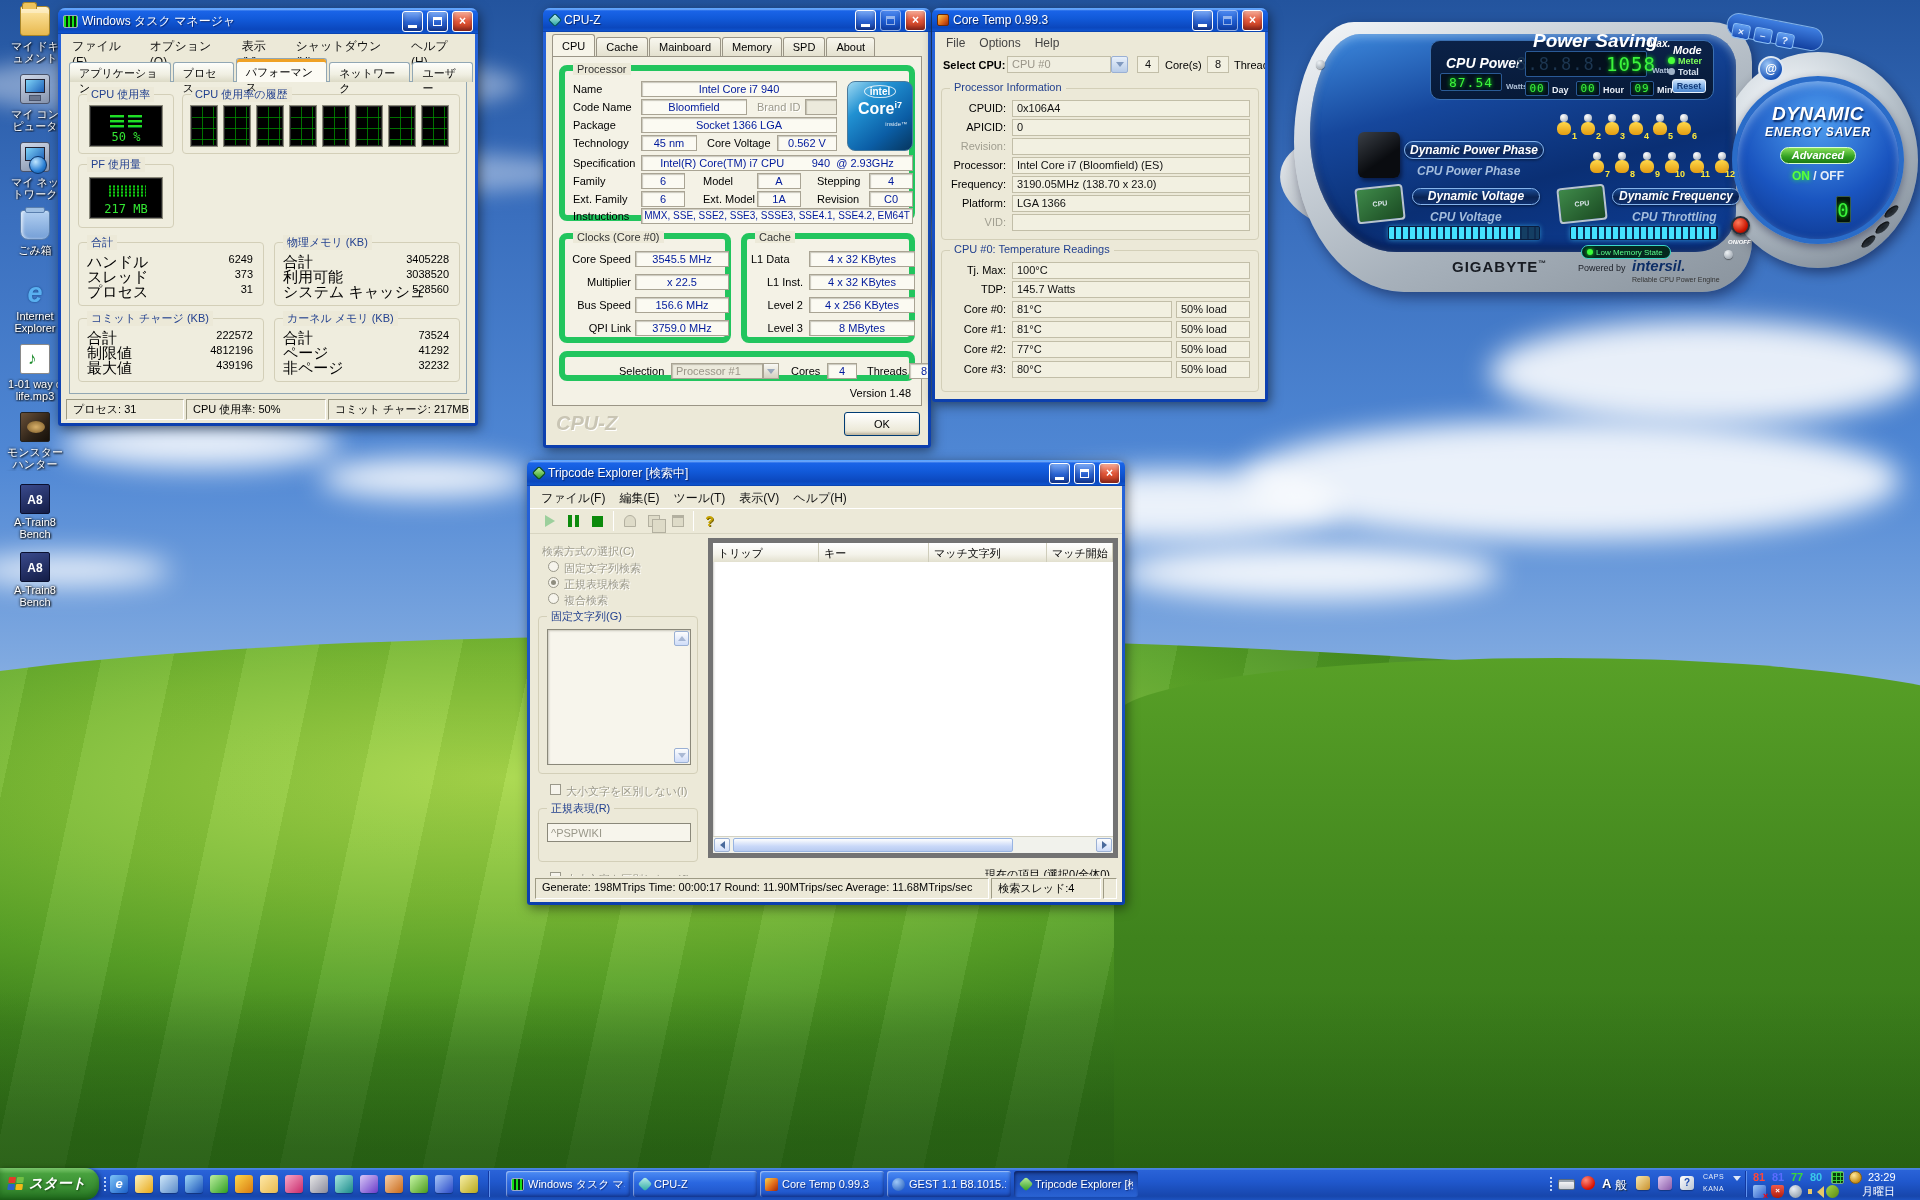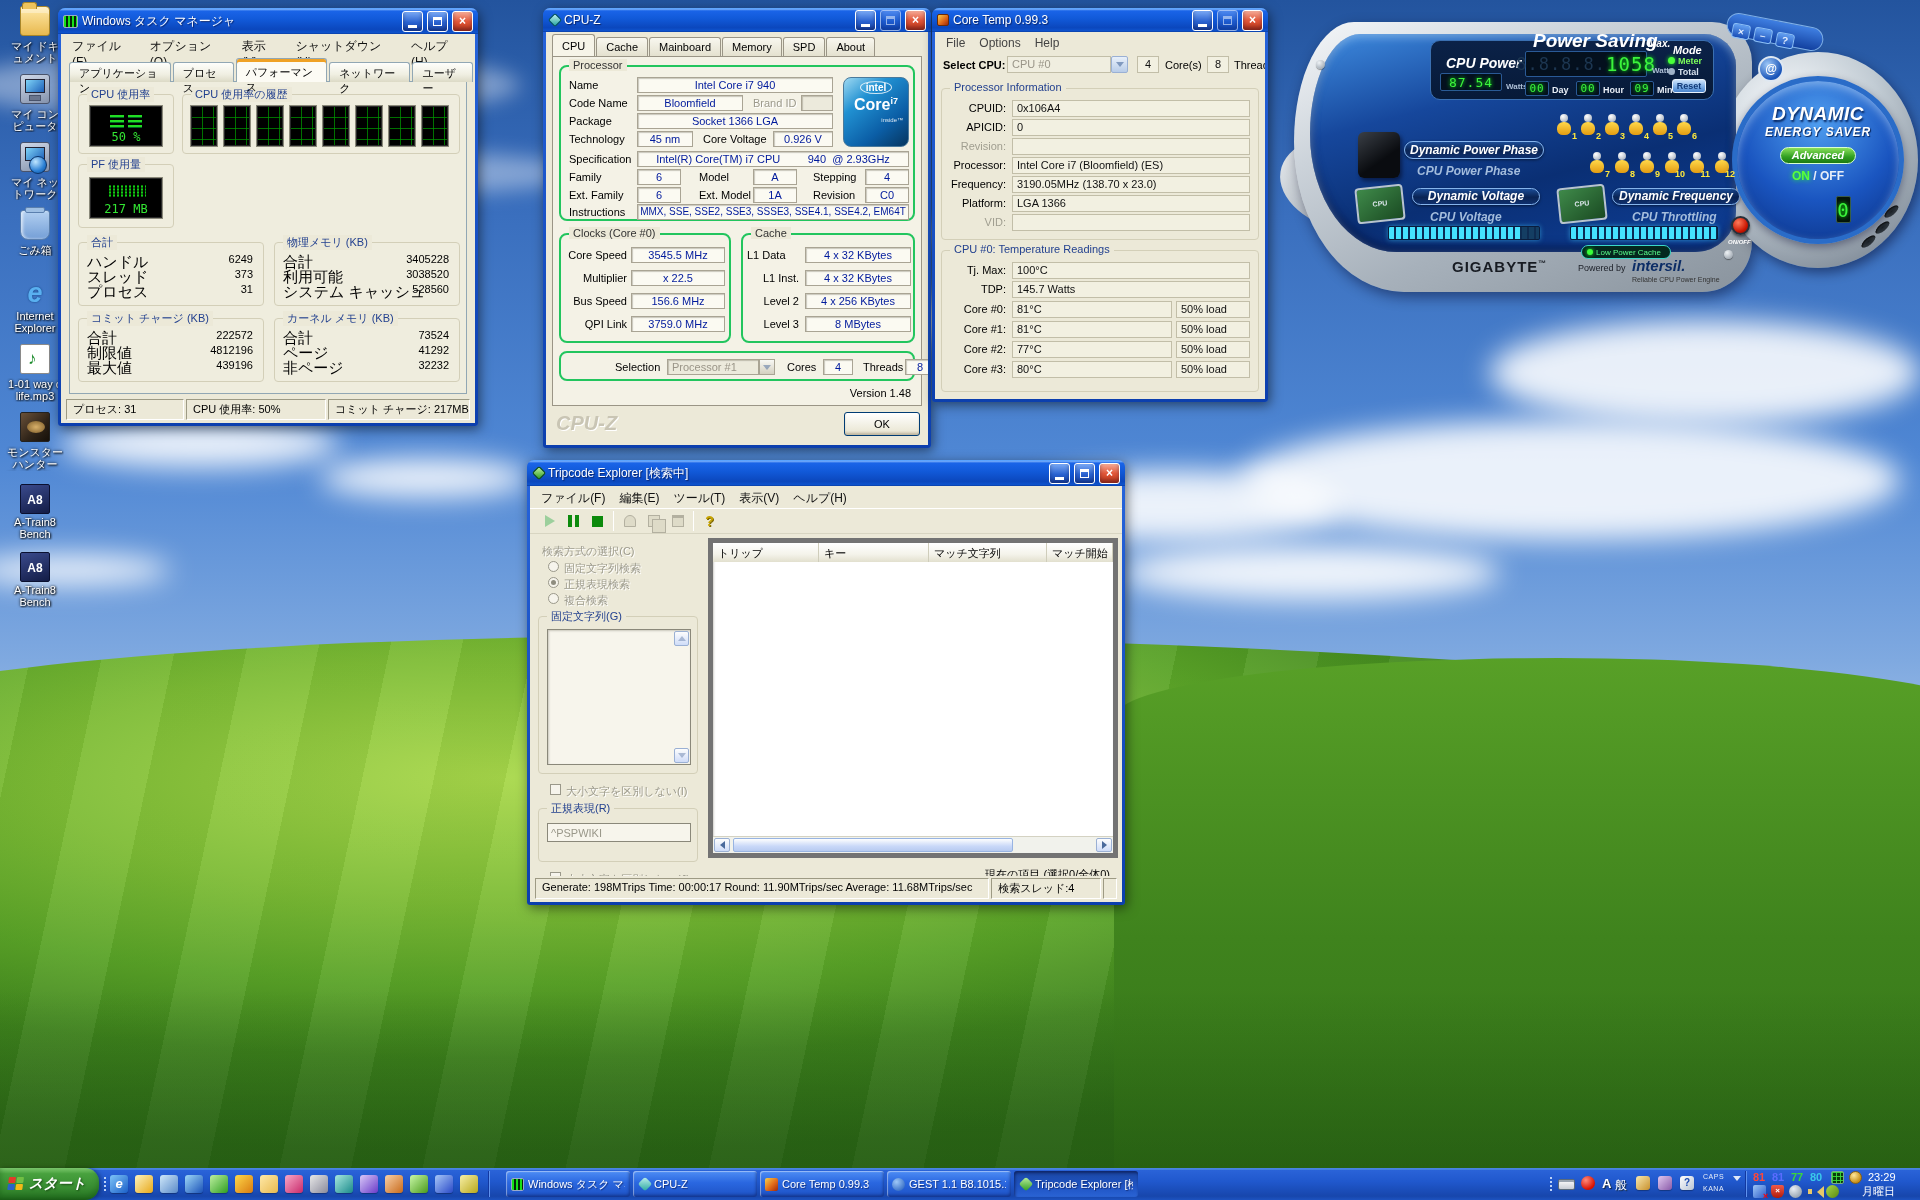--- a/index.html
+++ b/index.html
@@ -52,21 +52,21 @@
 .blackbox{position:absolute;background:#000;border:1px solid #8a897a;box-shadow:inset 0 0 0 1px #2a2a2a}
 .gridbg{background-image:linear-gradient(rgba(0,150,0,.75) 1px,transparent 1px),linear-gradient(90deg,rgba(0,150,0,.75) 1px,transparent 1px);background-size:11px 11px}
 .ledtxt{position:absolute;left:0;right:0;bottom:2px;text-align:center;color:#33e633;font-family:"DejaVu Sans Mono",monospace;font-size:12px}
 .sbar{position:absolute;left:3px;right:3px;bottom:3px;height:23px;background:#ece9d8;display:flex;gap:2px;padding:2px 2px 0}
 .spanel{border:1px solid;border-color:#9d9a84 #fff #fff #9d9a84;font-size:11px;padding:2px 6px;white-space:nowrap;overflow:hidden}
 .xtab{border:1px solid #91a7b4;border-bottom:none;border-radius:3px 3px 0 0;padding:3px 9px 0;font-size:11px;background:linear-gradient(#fefefb,#f0efe2 60%,#dcdac6);height:20px;margin-right:2px;position:relative}
 .xtab.active{background:#fcfbf4;height:24px;margin-top:-4px;box-shadow:inset 0 3px 0 #efa125;padding-top:6px;z-index:3}
 .tabpage{position:absolute;border:1px solid #91a7b4;background:#efedde;z-index:1}
 .xpbtn{position:absolute;border:1px solid #003c74;border-radius:3px;background:linear-gradient(180deg,#fff,#ece9d8 80%,#d6cfbc);font-size:11px;text-align:center;box-shadow:inset 0 -2px 2px rgba(160,150,120,.4)}
 
-.cgrp{position:absolute;border:2px solid #22c55e;border-radius:8px}
+.cgrp{position:absolute;border:6px solid #22c55e;border-radius:8px}
 .cgrp>.gt{position:absolute;top:-8px;left:8px;background:#ece9d8;padding:0 4px;font-size:11px;color:#333}
 .fld{position:absolute;height:16px;background:#fbfaf2;border:1px solid #a9a494;box-shadow:inset 1px 1px 1px rgba(110,105,85,.35);font-size:11px;color:#001a9c;text-align:center;line-height:14px;white-space:pre;overflow:hidden}
 .ctab{border:1px solid #9a9586;border-bottom:none;border-radius:3px 3px 0 0;background:linear-gradient(#f8f7ef,#e4e1cf);padding:3px 9px 0;font-size:11px;height:19px;margin-right:1px}
 .ctab.active{background:#f6f4e8;height:22px;margin-top:-3px;padding-top:5px;z-index:2;position:relative}
 
 .cfld{position:absolute;height:17px;background:#f2f0e1;border:1px solid #c2bea8;font-size:11px;color:#111;line-height:15px;padding-left:4px;white-space:nowrap;overflow:hidden}
 .ct-l{position:absolute;font-size:11px;color:#000;text-align:right;white-space:nowrap}
 .ct-l.dis{color:#a09e90}
 
 .radio{position:absolute;width:11px;height:11px;border-radius:50%;border:1px solid #9a988a;background:#f6f4ec}
@@ -281,21 +281,21 @@
         <div class="fld" style="left:76px;top:10px;width:196px">Intel Core i7 940</div>
         <span class="lbl" style="left:8px;top:30px">Code Name</span>
         <div class="fld" style="left:76px;top:28px;width:106px">Bloomfield</div>
         <span class="lbl dis" style="left:192px;top:30px">Brand ID</span>
         <div class="fld" style="left:240px;top:28px;width:32px;background:#eceadc"></div>
         <span class="lbl" style="left:8px;top:48px">Package</span>
         <div class="fld" style="left:76px;top:46px;width:196px">Socket 1366 LGA</div>
         <span class="lbl" style="left:8px;top:66px">Technology</span>
         <div class="fld" style="left:76px;top:64px;width:56px">45 nm</div>
         <span class="lbl" style="left:142px;top:66px">Core Voltage</span>
-        <div class="fld" style="left:212px;top:64px;width:60px">0.926 V</div>
+        <div class="fld" style="left:212px;top:64px;width:60px">0.562 V</div>
         <div class="abs" style="left:282px;top:10px;width:66px;height:70px;border-radius:8px;background:linear-gradient(140deg,#9ed9f2 0%,#2191d2 30%,#0b5ea6 68%,#06365f 100%);border:1px solid #4a7a9c;color:#fff;text-align:center;overflow:hidden">
           <div style="font-size:10px;font-weight:bold;margin-top:4px"><span style="border:1px solid rgba(255,255,255,.8);border-radius:50%;padding:0 5px">intel</span></div>
           <div style="font-size:16px;font-weight:bold;margin-top:3px"><span>Core</span><span style="font-size:9px;vertical-align:super">i7</span></div>
           <div style="font-size:6px;opacity:.85;margin-top:3px;text-align:right;padding-right:5px">inside™</div>
         </div>
         <span class="lbl" style="left:8px;top:86px">Specification</span>
         <div class="fld" style="left:76px;top:84px;width:272px">Intel(R) Core(TM) i7 CPU         940  @ 2.93GHz</div>
         <span class="lbl" style="left:8px;top:104px">Family</span>
         <div class="fld" style="left:76px;top:102px;width:44px">6</div>
         <span class="lbl" style="left:138px;top:104px">Model</span>
@@ -611,21 +611,21 @@
       <i style="width:13%"></i>
     </div>
   <div class="abs" style="left:278px;top:186px;width:48px;height:36px;background:linear-gradient(145deg,#3f8a4a,#1a4a22);border:2px solid #b8c4ce;border-radius:4px;transform:rotate(-6deg);color:#dfe8ee;font-size:7px;font-weight:bold;text-align:center;line-height:32px">CPU</div>
   <div class="des-pill" style="left:332px;top:188px;width:128px;height:17px;line-height:15px">Dynamic Frequency</div>
   <span class="des-sub" style="left:352px;top:210px">CPU Throttling</span>
   <div class="des-bar" style="left:290px;top:226px;width:148px"></div>
   <span class="abs" style="left:451px;top:216px;width:19px;height:19px;border-radius:50%;background:radial-gradient(circle at 35% 30%,#ff7a5a,#c81400 65%,#7a0a00);border:2px solid #28303a;box-shadow:0 2px 3px rgba(0,0,0,.5)"></span>
   <span class="des-unit" style="left:448px;top:239px;font-size:6px;color:#fff;font-style:italic">ON/OFF</span>
   <div class="abs" style="left:301px;top:245px;width:90px;height:14px;border-radius:7px;background:#04281e;border:1px solid #3ad8c8;display:flex;align-items:center;gap:3px;padding:0 5px">
     <i style="width:6px;height:6px;border-radius:50%;background:#3aff3a;box-shadow:0 0 4px #2f2"></i>
-    <span style="color:#5aff8a;font-size:8px;white-space:nowrap">Low Power Cache</span>
+    <span style="color:#5aff8a;font-size:8px;white-space:nowrap">Low Memory State</span>
   </div>
 
   <div class="abs" style="left:452px;top:76px;width:172px;height:168px;border-radius:50%;background:radial-gradient(circle at 50% 26%,#4f9ef0,#1a55c0 55%,#0a2f80 100%);border:5px solid #2a6cc8;box-shadow:inset 0 4px 8px rgba(200,230,255,.5),0 3px 8px rgba(0,0,40,.4);text-align:center">
     <div class="des-it" style="position:static;display:block;margin-top:22px;font-size:19px;letter-spacing:.5px;text-shadow:1px 2px 2px #06245c">DYNAMIC</div>
     <div class="des-it" style="position:static;display:block;font-size:12px;letter-spacing:1px;text-shadow:1px 1px 1px #06245c">ENERGY SAVER</div>
     <div style="margin:8px auto 0;width:76px;height:17px;border-radius:9px;background:linear-gradient(180deg,#8ae05a,#2f9e20 60%,#1d7a12);border:1px solid #d8ffd0;color:#fff;font-weight:bold;font-style:italic;font-size:11px;line-height:15px">Advanced</div>
     <div style="margin-top:5px;font-size:12px;font-weight:bold;color:#e8eef8">
       <span style="color:#5aff3a;text-shadow:0 0 5px #2f2">ON</span> <span>/ OFF</span>
     </div>
   </div>

